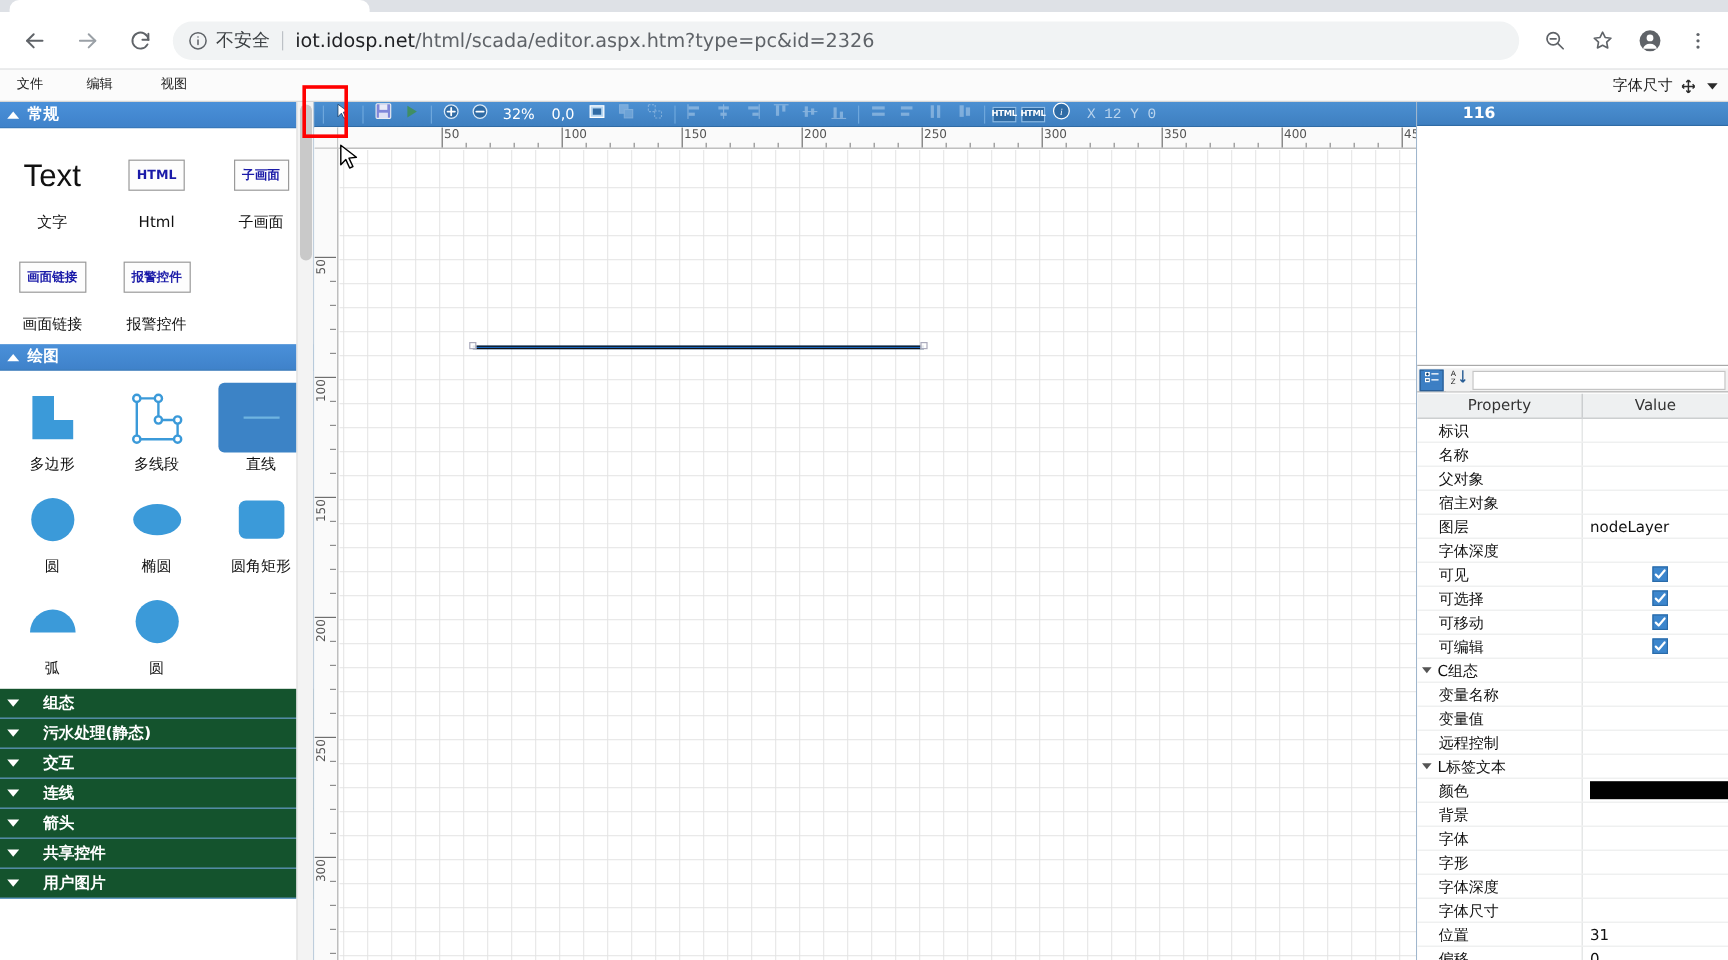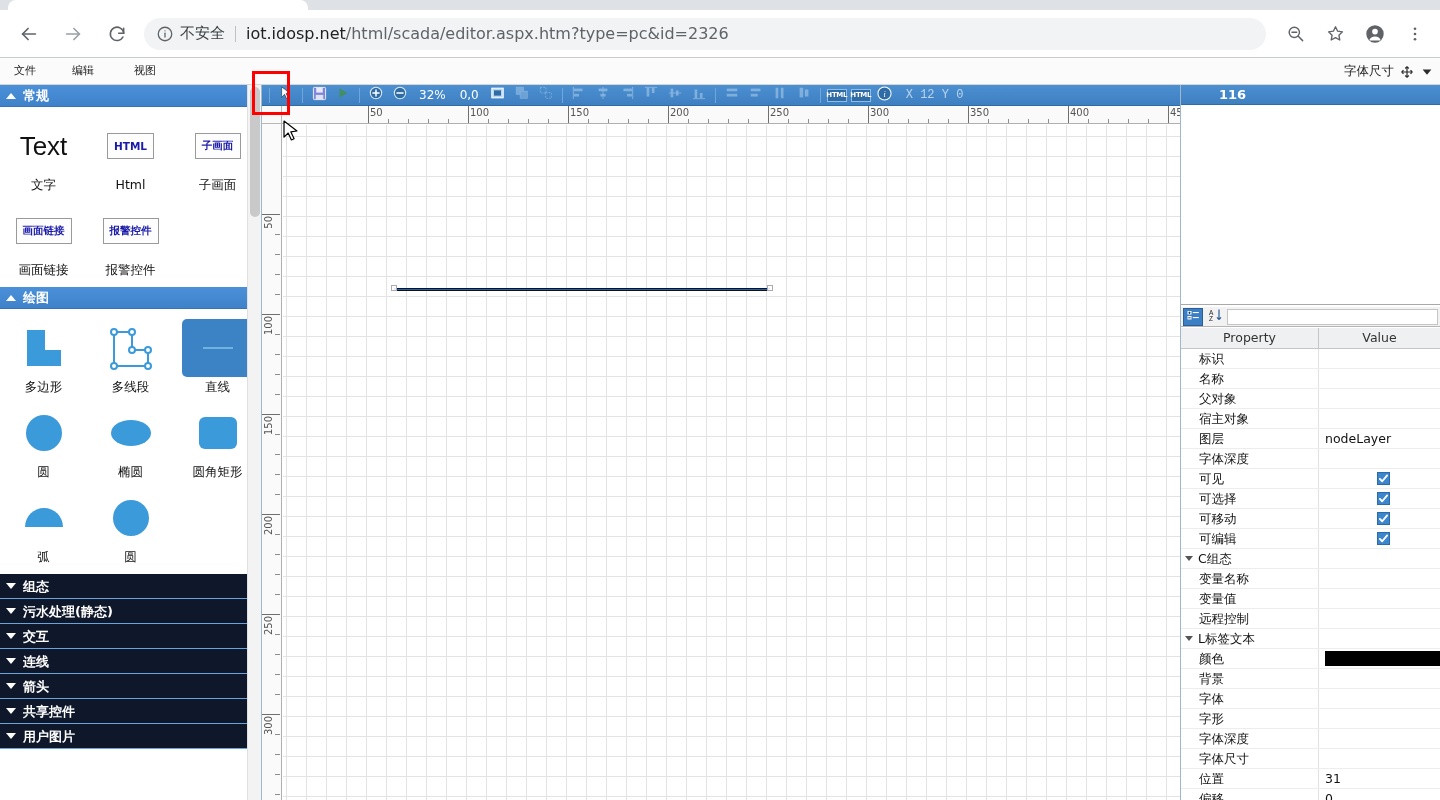--- a/index.html
+++ b/index.html
@@ -121,23 +121,23 @@
   .box-glyph {
     border: 1px solid #9a9a9a; background: #fdfdfd;
     min-width: 46px; height: 26px; display:flex; align-items:center; justify-content:center;
     font-size: 10.5px; color: #1a1aa8; font-weight: bold; padding: 0 6px;
     font-family: "DejaVu Sans", sans-serif;
   }
 
   .collapsed-list { }
   .collapsed-row {
     height: 25px; line-height: 25px;
-    background: #0f172a;
+    background: #14532d;
     color: #ffffff; font-size: 13px; font-weight: bold;
-    padding-left: 6px; display:flex; align-items:center; gap: 7px;
+    padding-left: 6px; display:flex; align-items:center; gap: 20px;
     border-bottom: 1px solid #6ba4da;
     cursor: pointer; user-select:none;
     font-family: "DejaVu Sans", sans-serif;
   }
 
   
   .toolbar {
     position: absolute; top: 85px; left: 262px; width: 918px; height: 21px;
     background: linear-gradient(#4c90d2, #3e7fc0);
     background-color: #4288cb;

